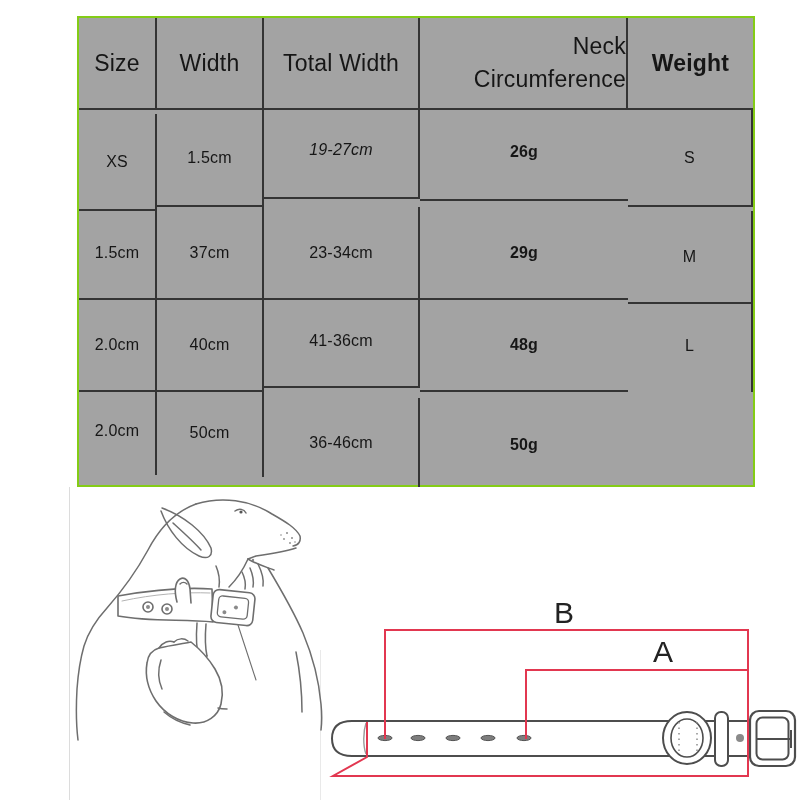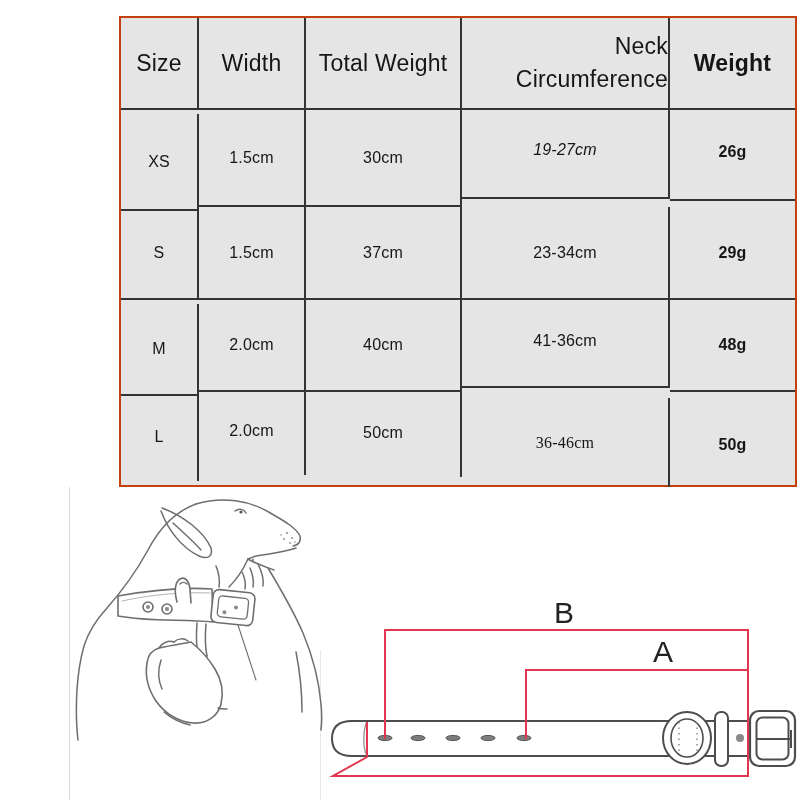--- a/index.html
+++ b/index.html
@@ -1,34 +1,34 @@
 <!DOCTYPE html>
 <html><head>
 <meta charset="utf-8">
 <style>
   html,body{margin:0;padding:0;background:#ffffff;}
   body{width:800px;height:800px;position:relative;overflow:hidden;
        font-family:"Liberation Sans","DejaVu Sans",sans-serif;color:#161616;}
 
   
   .chart{position:absolute;left:77px;top:16px;width:678px;height:471px;
-         border:2px solid #c2410c;box-sizing:border-box;
+         border:2px solid #84cc16;box-sizing:border-box;
          display:grid;
          grid-template-columns:78px 107px 156px 208px 125px;
          grid-template-rows:92px 97px 93px 92px 89px;
-         background:#e5e5e5;margin-left:42px;}
+         background:#a3a3a3;}
   .cell{display:flex;align-items:center;justify-content:center;
         border-right:2px solid #343434;border-bottom:2px solid #343434;
         font-size:16px;letter-spacing:.2px;box-sizing:border-box;}
   .cell.clast{border-right:none;font-weight:bold;}
   .cell.rlast{border-bottom:none;}
   .cell.header{font-size:23px;}
   .cell.neckhdr{justify-content:flex-start;padding-left:3px;text-align:right;line-height:1.45;}
   .u4{transform:translateY(-4px);} .u6{transform:translateY(-6px);} .u8{transform:translateY(-8px);font-style:italic;}
-  .d4{transform:translateY(4px);}  .d6{transform:translateY(6px);font-family:Liberation Serif, serif;}  .d8{transform:translateY(8px);}
+  .d4{transform:translateY(4px);}  .d6{transform:translateY(6px);}  .d8{transform:translateY(8px);}
 
   
   .dog-svg{position:absolute;left:60px;top:492px;width:280px;height:308px;}
   .diagram-svg{position:absolute;left:320px;top:590px;width:480px;height:210px;}
 
   .ink{stroke:#6e6e6e;stroke-width:1.5;fill:none;stroke-linecap:round;stroke-linejoin:round;}
   .ink-fill{stroke:#6e6e6e;stroke-width:1.6;fill:#ffffff;stroke-linecap:round;stroke-linejoin:round;}
   .ink-lt{stroke:#b3b3b3;stroke-width:1;fill:none;stroke-linecap:round;}
   .dot{fill:#8a8a8a;stroke:none;}
 
@@ -41,27 +41,26 @@
 
   .scan-line{position:absolute;width:1px;background:#d3d3d3;opacity:.8;}
 </style>
 </head>
 <body>
 
 <div class="chart">
 
   <div class="cell header">Size</div>
   <div class="cell header">Width</div>
-  <div class="cell header">Total Weight</div>
+  <div class="cell header">Total Width</div>
   <div class="cell header neckhdr">Neck Circumference</div>
   <div class="cell header clast">Weight</div>
 
   <div class="cell d4">XS</div>
   <div class="cell">1.5cm</div>
-  <div class="cell">30cm</div>
   <div class="cell u8">19-27cm</div>
   <div class="cell clast u6">26g</div>
 
   <div class="cell">S</div>
   <div class="cell">1.5cm</div>
   <div class="cell">37cm</div>
   <div class="cell">23-34cm</div>
   <div class="cell clast">29g</div>
 
   <div class="cell d4">M</div>

